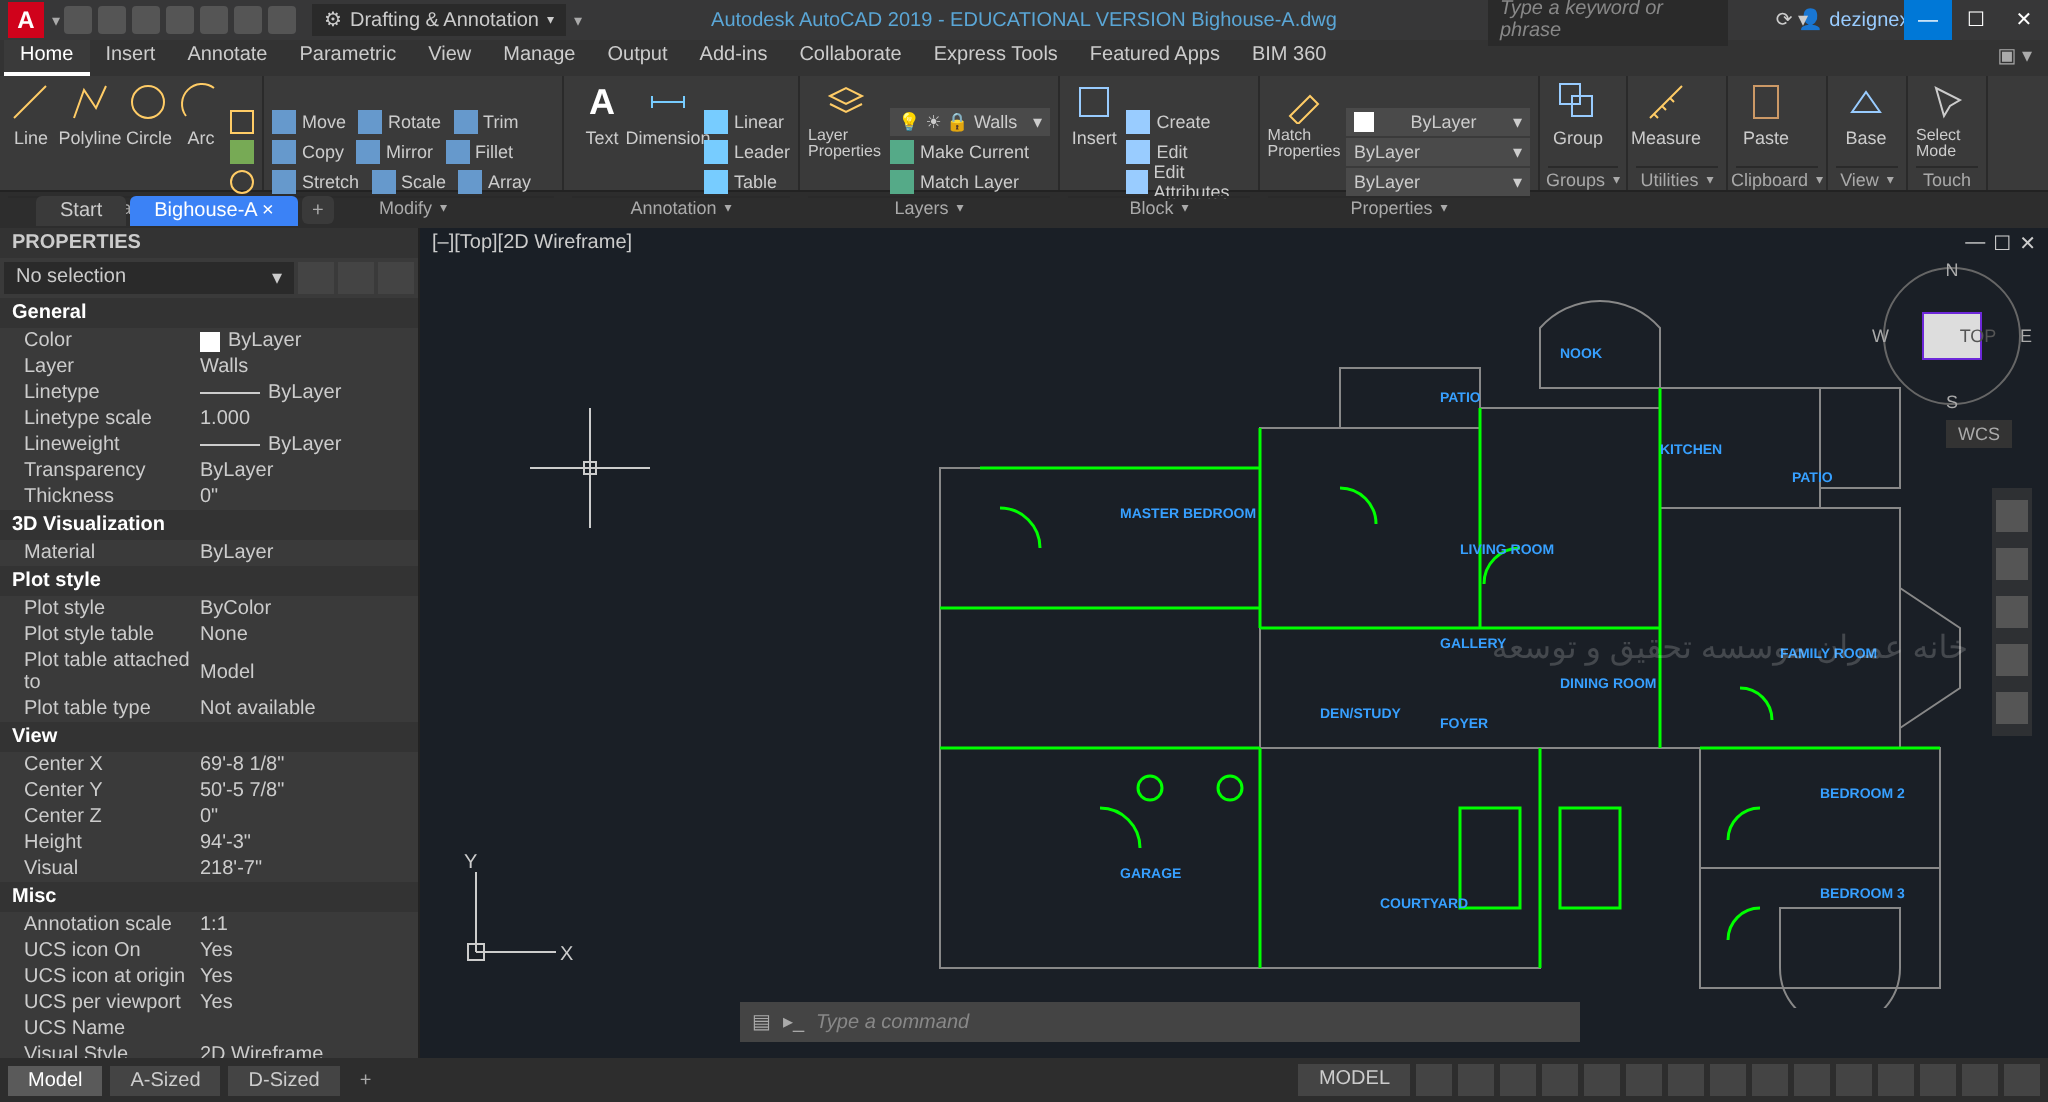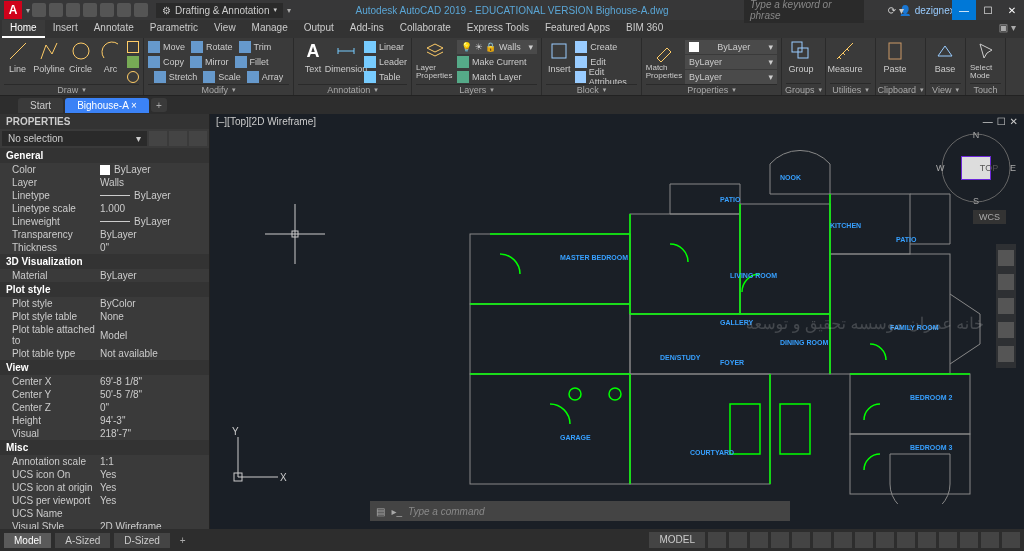--- a/index.html
+++ b/index.html
@@ -20,21 +20,21 @@
 .ribbon-tab.active { background: #3a3a3a; color: #fff; border-bottom: 2px solid #ffffff; }
 .ribbon { height: 58px; background: #3a3a3a; display: flex; border-bottom: 1px solid #222; }
 .panel { border-right: 1px solid #2a2a2a; display: flex; flex-direction: column; padding: 2px 4px 0; }
 .panel-body { flex: 1; display: flex; gap: 3px; align-items: flex-start; }
 .panel-title { height: 12px; text-align: center; color: #aaa; font-size: 9px; border-top: 1px solid #2a2a2a; display: flex; align-items: center; justify-content: center; gap: 2px; }
 .big-tool { display: flex; flex-direction: column; align-items: center; width: 30px; gap: 2px; }
 .big-tool .ic { width: 22px; height: 22px; display: flex; align-items: center; justify-content: center; }
 .big-tool .lbl { font-size: 9px; color: #ccc; }
 .small-tool { display: flex; align-items: center; gap: 3px; font-size: 9px; color: #ccc; height: 14px; }
 .small-tool .ic { width: 12px; height: 12px; }
-.col { display: flex; flex-direction: column; gap: 1px; }
+.col { display: flex; flex-direction: column; gap: 1px; margin-top: 14px; }
 .combo { background: #4a4a4a; color: #ccc; padding: 1px 4px; font-size: 9px; height: 14px; display: flex; align-items: center; justify-content: space-between; gap: 4px; }
 .file-tabs { height: 18px; background: #2d2d2d; display: flex; align-items: center; padding-left: 18px; gap: 2px; }
 .file-tab { padding: 2px 12px; background: #3a3a3a; color: #ccc; font-size: 10px; border-radius: 3px 3px 0 0; }
 .file-tab.active { background: #3b82f6; color: #fff; }
 .file-tab-add { width: 16px; height: 14px; background: #3a3a3a; color: #aaa; display: flex; align-items: center; justify-content: center; border-radius: 3px; }
 .main-area { display: flex; height: 415px; }
 .properties { width: 210px; background: #3a3a3a; display: flex; flex-direction: column; border-right: 1px solid #222; }
 .prop-header { height: 18px; background: #333; padding: 2px 6px; color: #ccc; font-size: 10px; font-weight: bold; }
 .prop-sel { height: 20px; display: flex; padding: 2px; gap: 2px; }
 .prop-combo { flex: 1; background: #2a2a2a; padding: 2px 6px; color: #ccc; font-size: 10px; display: flex; justify-content: space-between; }
@@ -116,21 +116,21 @@
     <div class="ribbon-tab">Output</div>
     <div class="ribbon-tab">Add-ins</div>
     <div class="ribbon-tab">Collaborate</div>
     <div class="ribbon-tab">Express Tools</div>
     <div class="ribbon-tab">Featured Apps</div>
     <div class="ribbon-tab">BIM 360</div>
     <div style="margin-left: auto; padding: 2px 8px; color: rgb(170, 170, 170);">▣ ▾</div>
   </div>
 
 <div class="ribbon">
-  <div class="panel" style="width:144px">
+  <div class="panel" style="width:132px">
     <div class="panel-body" id="draw-tools">
         <div class="big-tool">
           <div class="ic">
             <svg width="22" height="22">
               <line x1="3" y1="19" x2="19" y2="3" stroke="#fc6"></line>
             </svg>
           </div>
           <div class="lbl">Line</div>
         </div>
         <div class="big-tool">
@@ -195,21 +195,21 @@
             </div>
             <div class="small-tool">
               <div class="ic" style="background:#69c"></div>
               <span>Mirror</span>
             </div>
             <div class="small-tool">
               <div class="ic" style="background:#69c"></div>
               <span>Fillet</span>
             </div>
           </div>
-          <div style="display: flex; gap: 6px; justify-content: center;">
+          <div style="display: flex; gap: 6px;">
             <div class="small-tool">
               <div class="ic" style="background:#69c"></div>
               <span>Stretch</span>
             </div>
             <div class="small-tool">
               <div class="ic" style="background:#69c"></div>
               <span>Scale</span>
             </div>
             <div class="small-tool">
               <div class="ic" style="background:#69c"></div>

